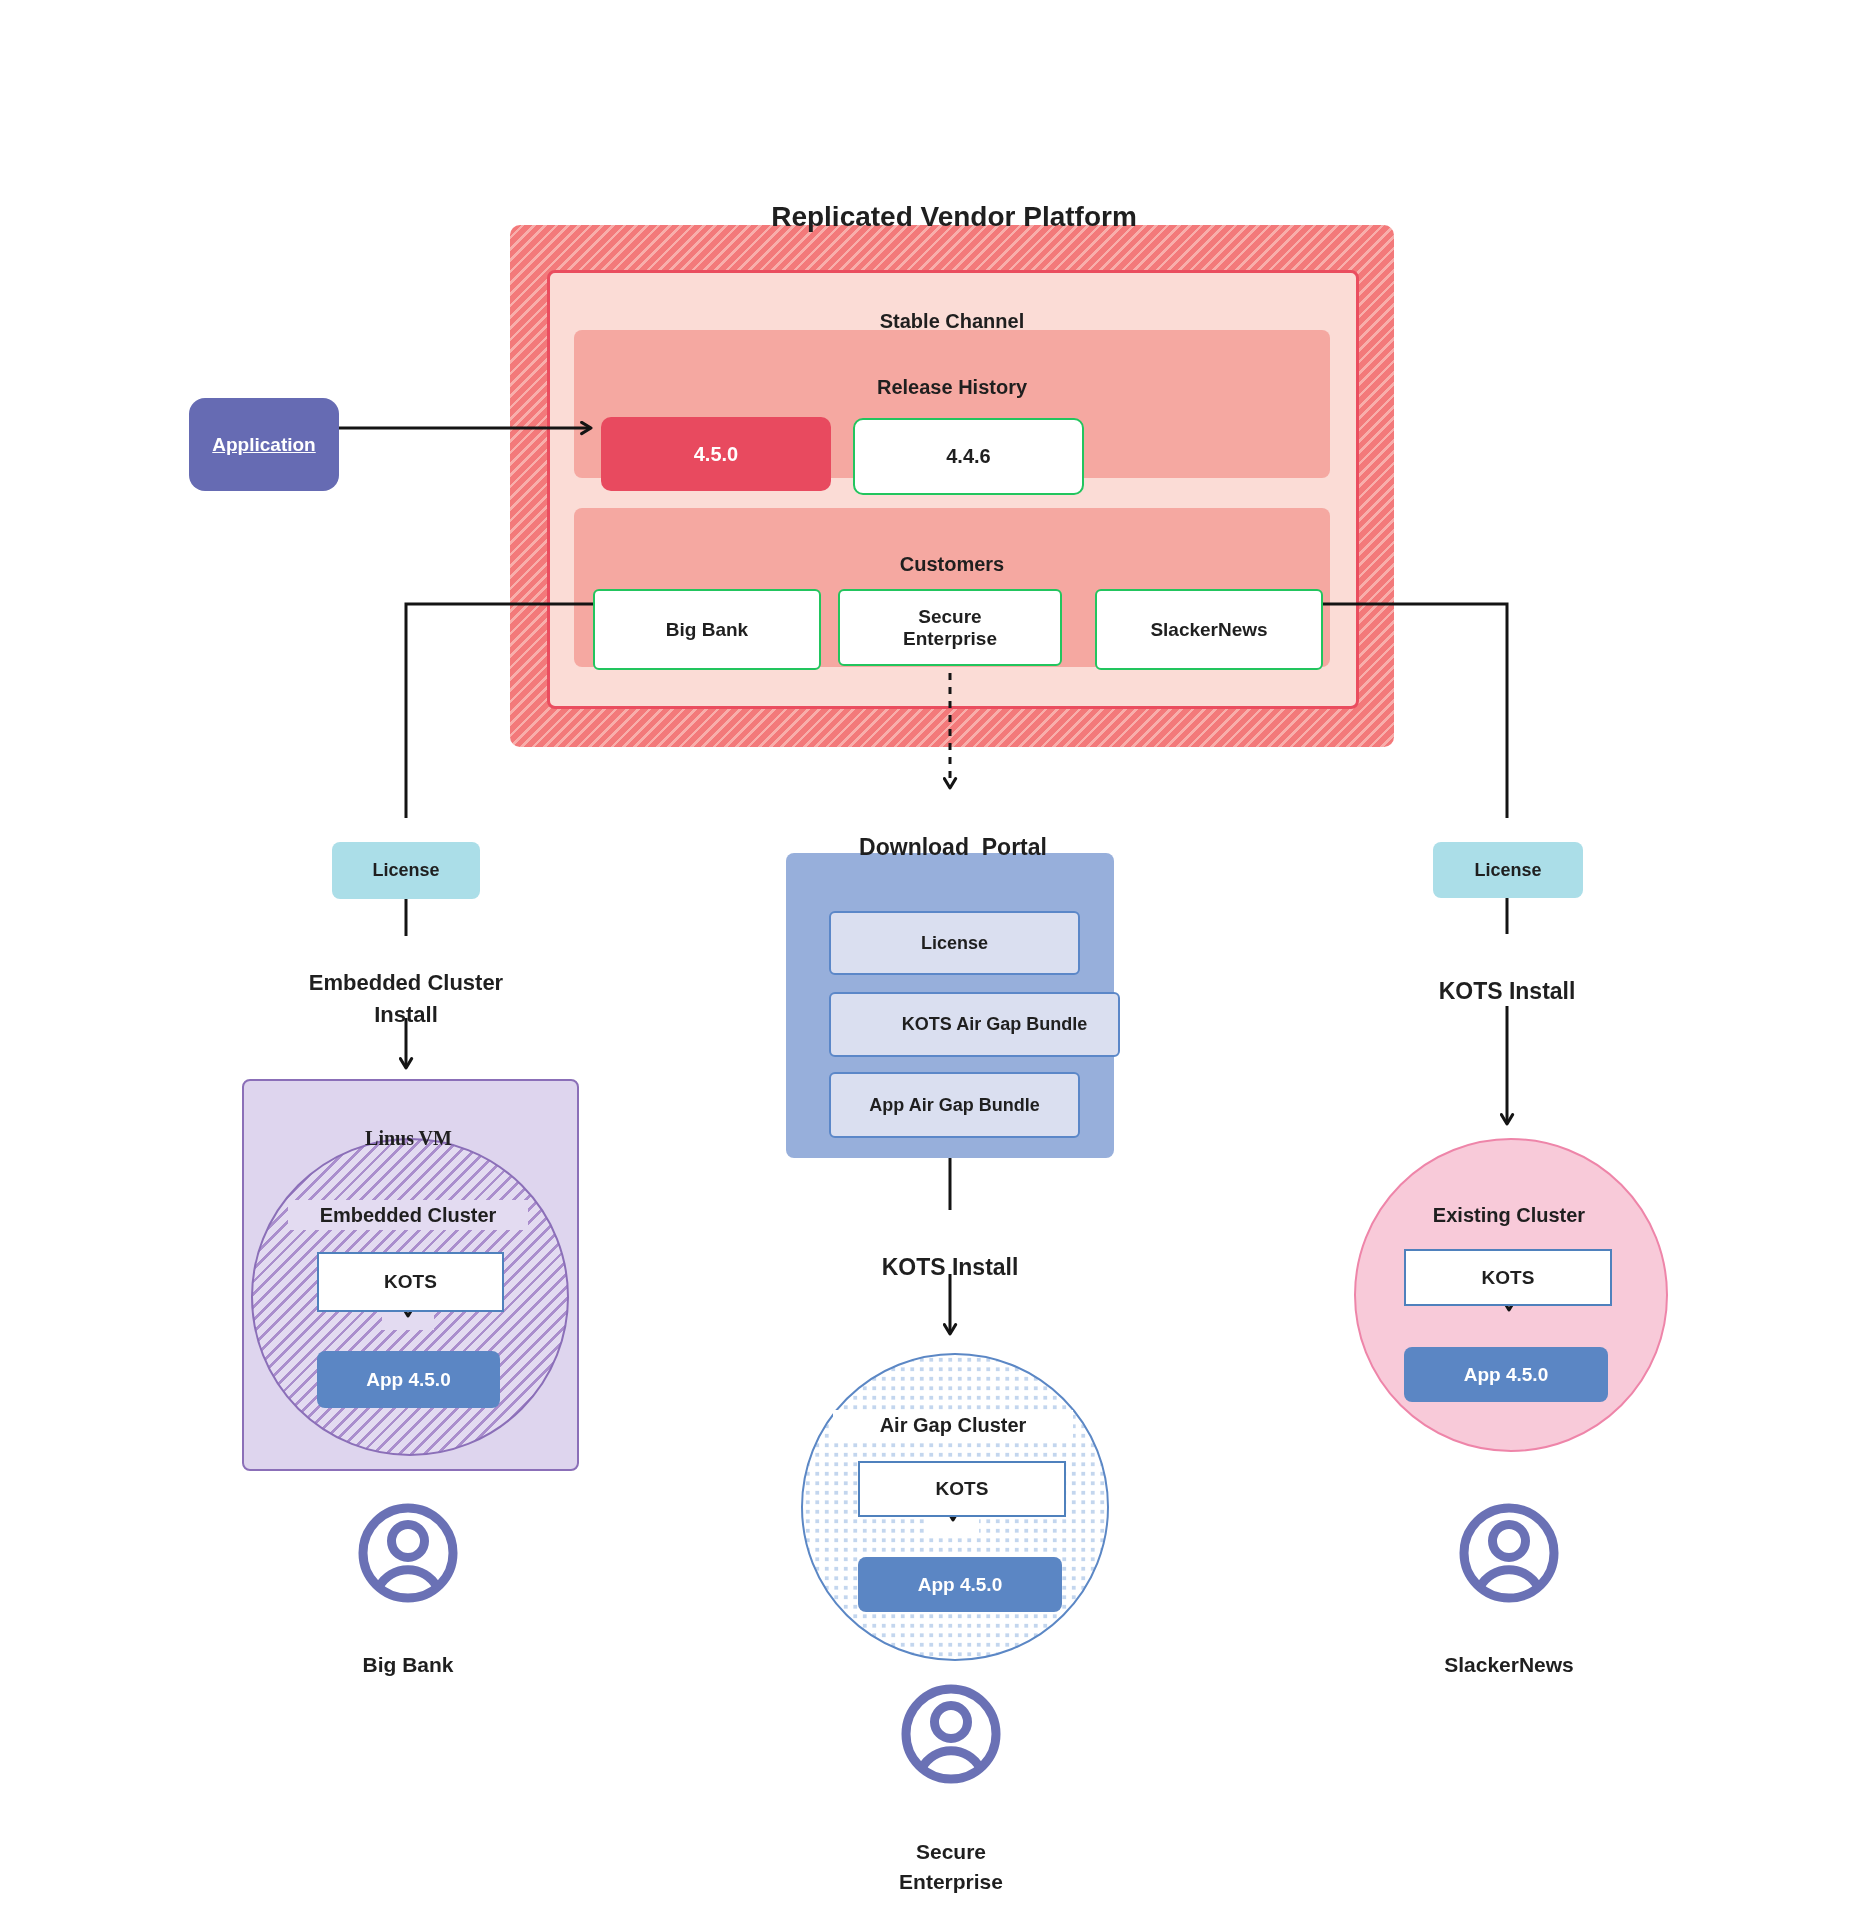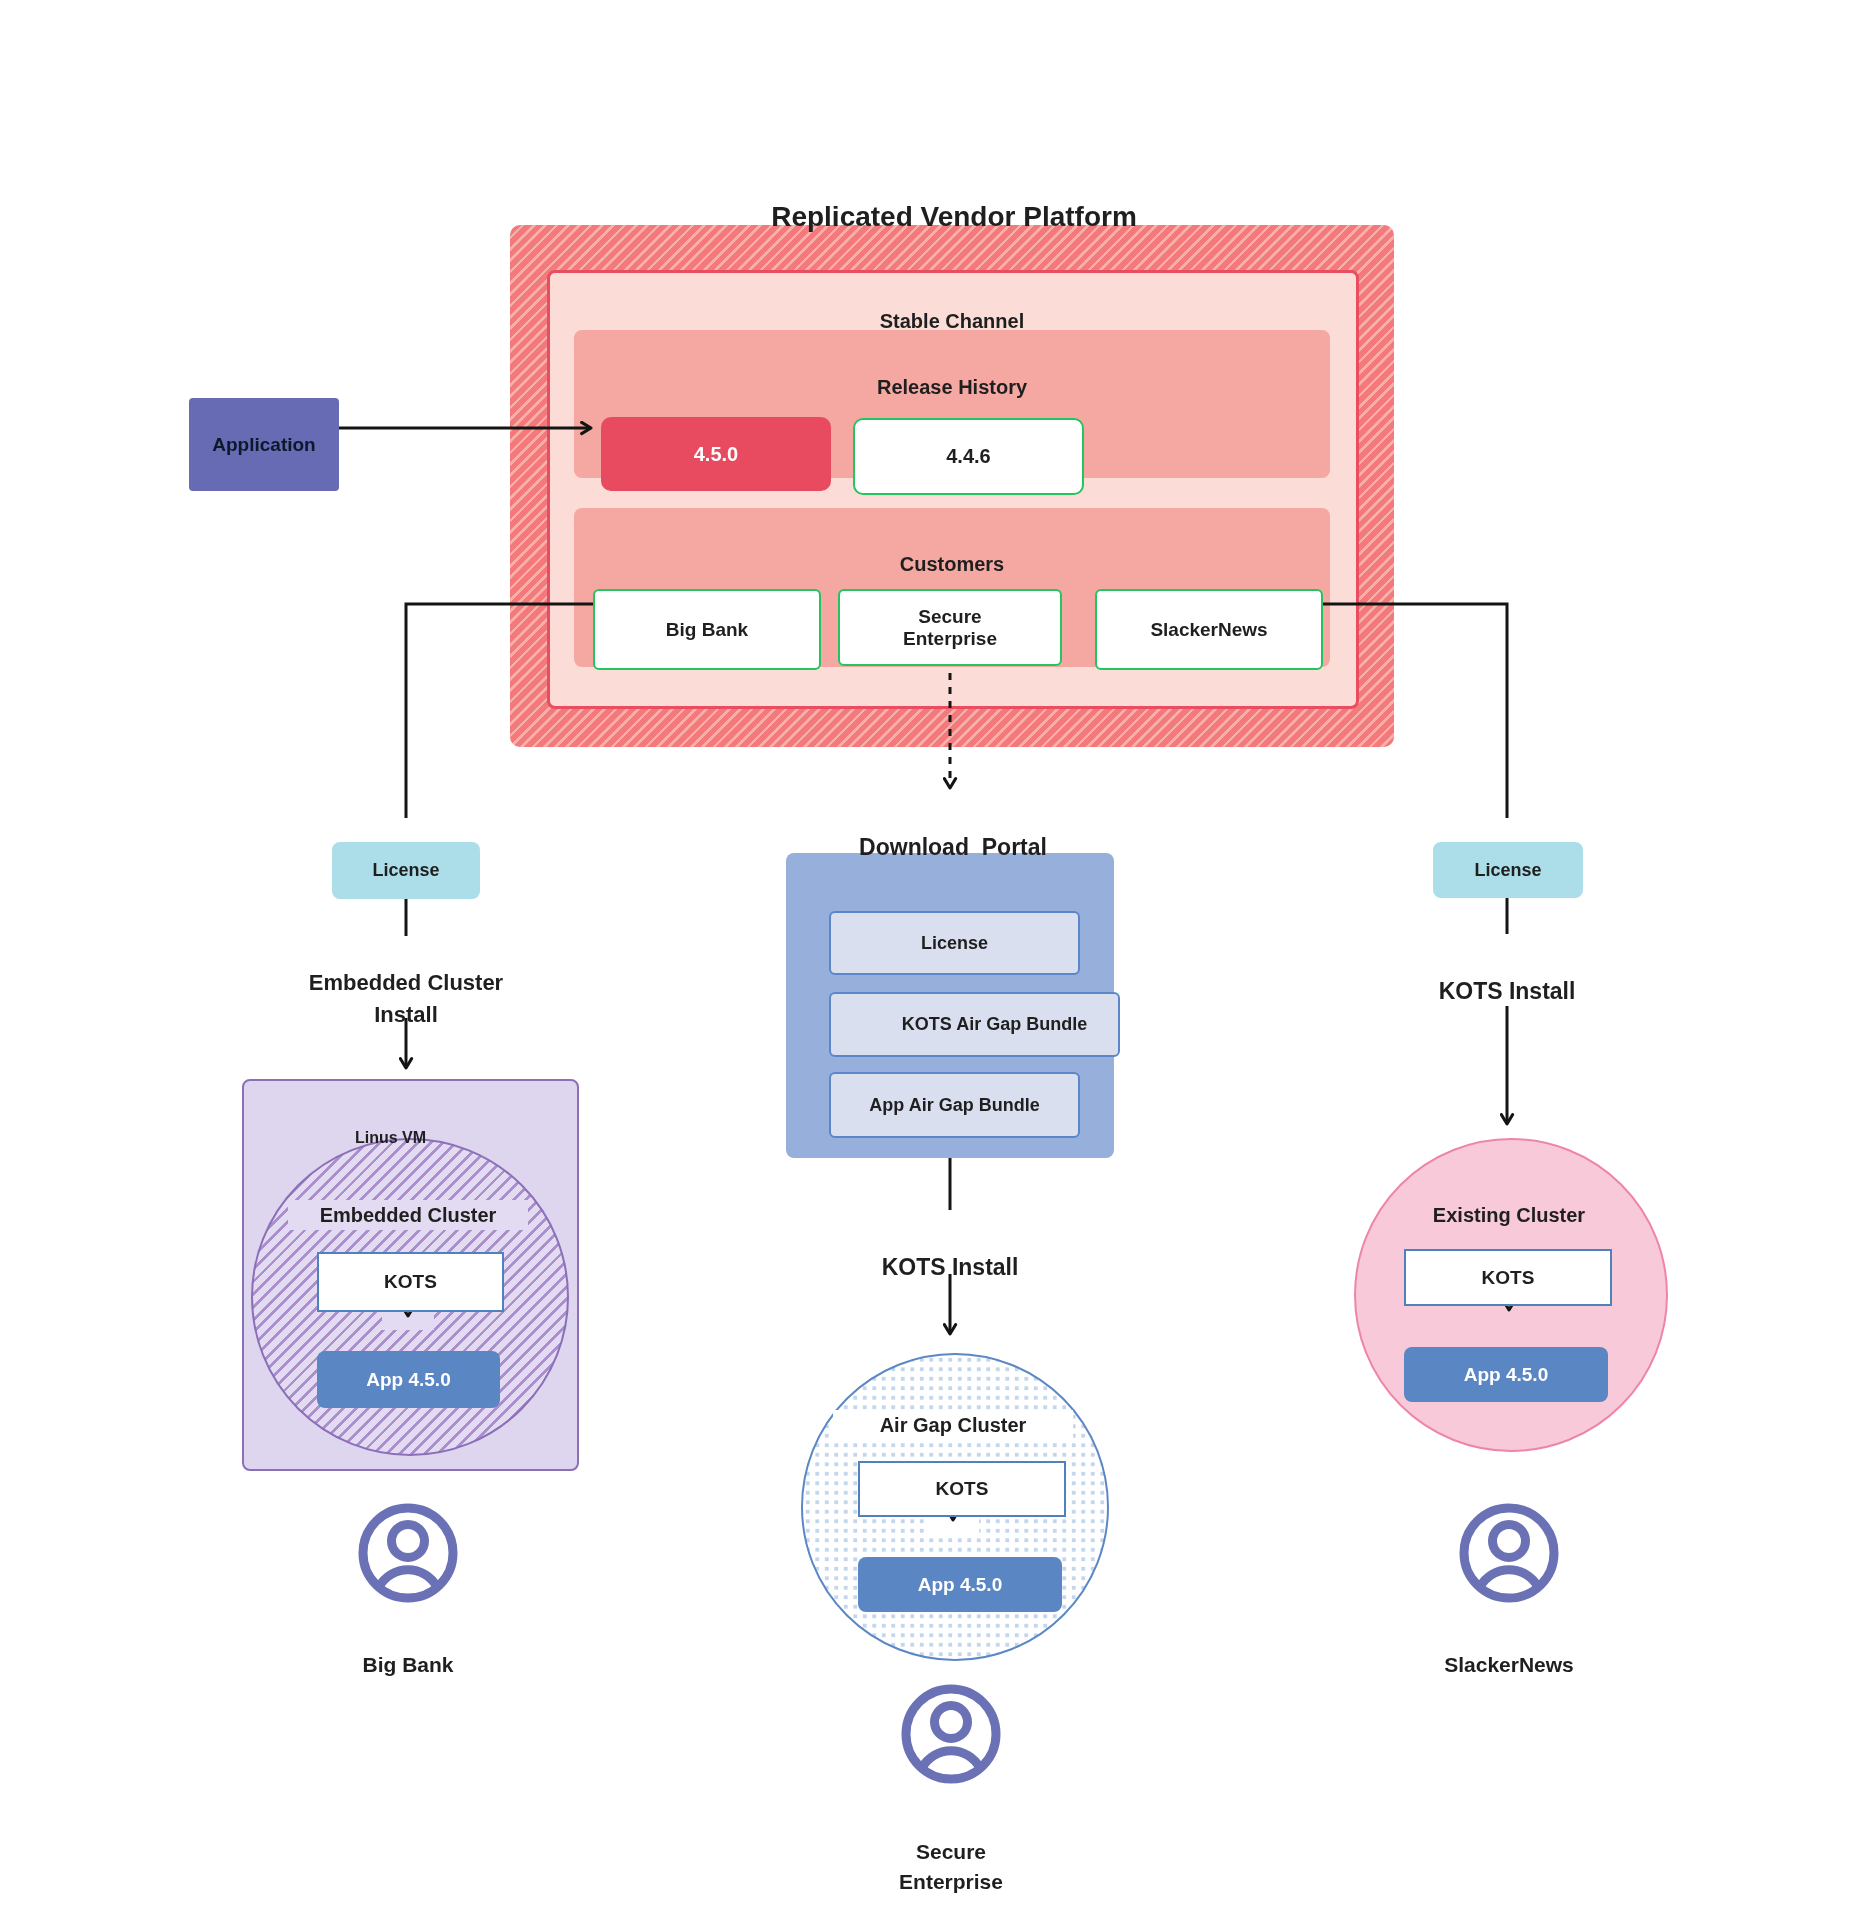--- a/index.html
+++ b/index.html
@@ -20,21 +20,21 @@
   .hatch-red{
     background:repeating-linear-gradient(135deg,#f8aeab 0 2.6px,#f3797a 2.6px 8px);
     border-radius:10px;
   }
   .panel-pink{background:#fbdcd6;border:3px solid #ea4d5f;border-radius:8px;}
   .panel-salmon{background:#f5a8a1;border-radius:8px;}
   .white-red{background:#ffffff;border:2px solid #22c55e;border-radius:8px;}
   .white-blue{background:#ffffff;border:2px solid #4f81bd;border-radius:0;}
   .blue-app{background:#5b86c4;color:#ffffff;border-radius:8px;}
   .teal{background:#abdee8;border-radius:8px;}
-  .purple-app{background:#666bb3;color:#0f172a;border-radius:4px;}
+  .purple-app{background:#666bb3;color:#ffffff;border-radius:16px;text-decoration:underline;}
   .portal{background:#97afdb;border-radius:8px;}
   .portal-item{background:#dadff0;border:2px solid #5b87c8;border-radius:6px;}
   .vm{background:#ded5ee;border:2px solid #8b6fb8;border-radius:8px;}
   .circle{border-radius:50%;}
   .hatch-purple{
     background:repeating-linear-gradient(135deg,#aa8ecd 0 2.8px,#e3dbf1 2.8px 9px);
     border:2.5px solid #8b6fb8;
   }
   .dots-blue{
     background-color:#ffffff;
@@ -103,21 +103,21 @@
   <div class="abs fg lbl w600 white-red" style="left:838px;top:565px;width:224px;height:77px;font-size:19px;border-radius:6px;padding:0 30px;box-sizing:border-box;">Secure Enterprise</div>
   <div class="abs fg lbl w600 white-red" style="left:1095px;top:565px;width:224px;height:77px;font-size:19px;border-radius:6px;">SlackerNews</div>
 
   <div class="abs fg lbl w600 purple-app" style="left:189px;top:374px;width:150px;height:93px;font-size:19px;">Application</div>
 
   <div class="abs fg lbl w600 teal" style="left:332px;top:818px;width:148px;height:57px;font-size:18px;">License</div>
 
   <div class="abs fg lbl w600 pre" style="left:256px;top:940px;width:300px;height:70px;font-size:22px;line-height:32px;">Embedded Cluster
 Install</div>
 
-  <div class="abs fg lbl w600" style="left:224px;top:1100px;width:333px;height:28px;font-size:16px;">Linus VM</div>
+  <div class="abs fg lbl w600" style="left:242px;top:1100px;width:333px;height:28px;font-size:20px;font-family:Liberation Serif, serif;">Linus VM</div>
 
   <div class="abs fg lbl w600" style="left:288px;top:1176px;width:240px;height:30px;font-size:20px;background:#e3dbf1;">Embedded Cluster</div>
 
   <div class="abs fg lbl w600 white-blue" style="left:317px;top:1228px;width:183px;height:56px;font-size:19px;">KOTS</div>
   <div class="abs fg lbl w600 blue-app" style="left:317px;top:1327px;width:183px;height:57px;font-size:19px;">App 4.5.0</div>
 
   <svg class="abs fg" style="left:356px;top:1501px;" width="104" height="104" viewBox="0 0 104 104">
     <circle cx="52" cy="52" r="45" stroke="#6a71b5" stroke-width="9" fill="none"></circle>
     <circle cx="52" cy="40" r="16.5" stroke="#6a71b5" stroke-width="9" fill="none"></circle>
     <path d="M23 86 A 33 33 0 0 1 81 86" stroke="#6a71b5" stroke-width="9" fill="none"></path>

